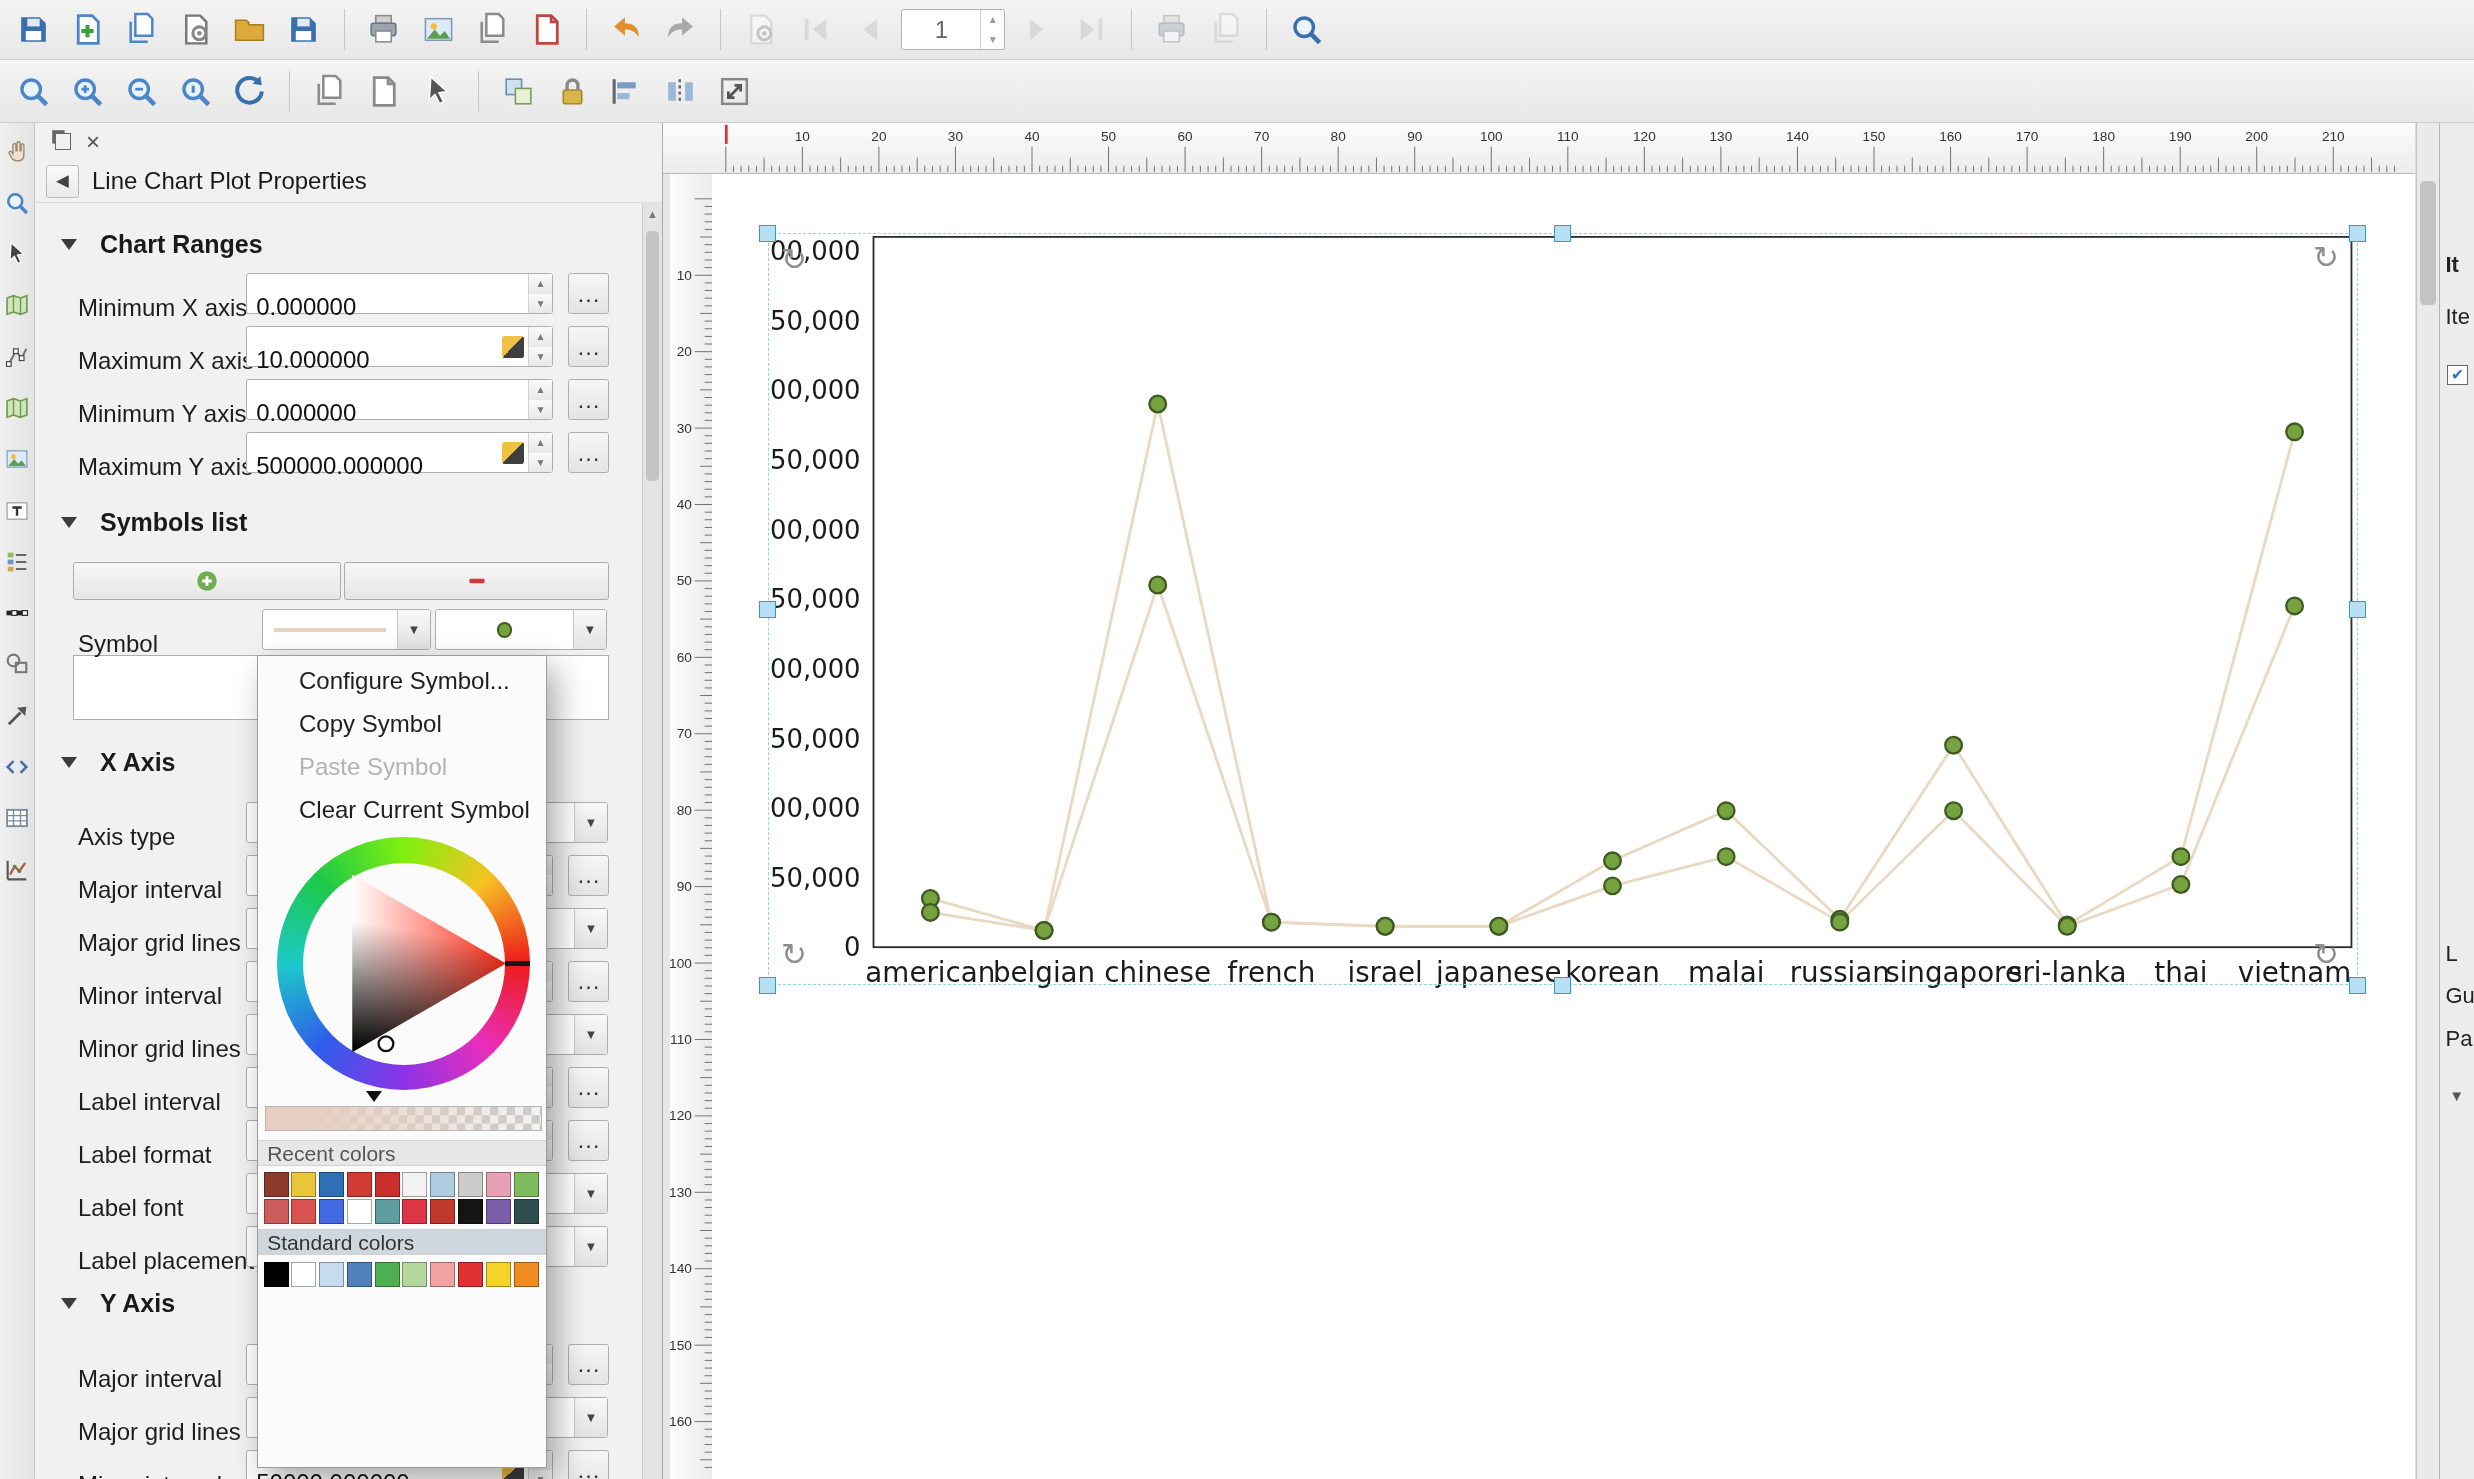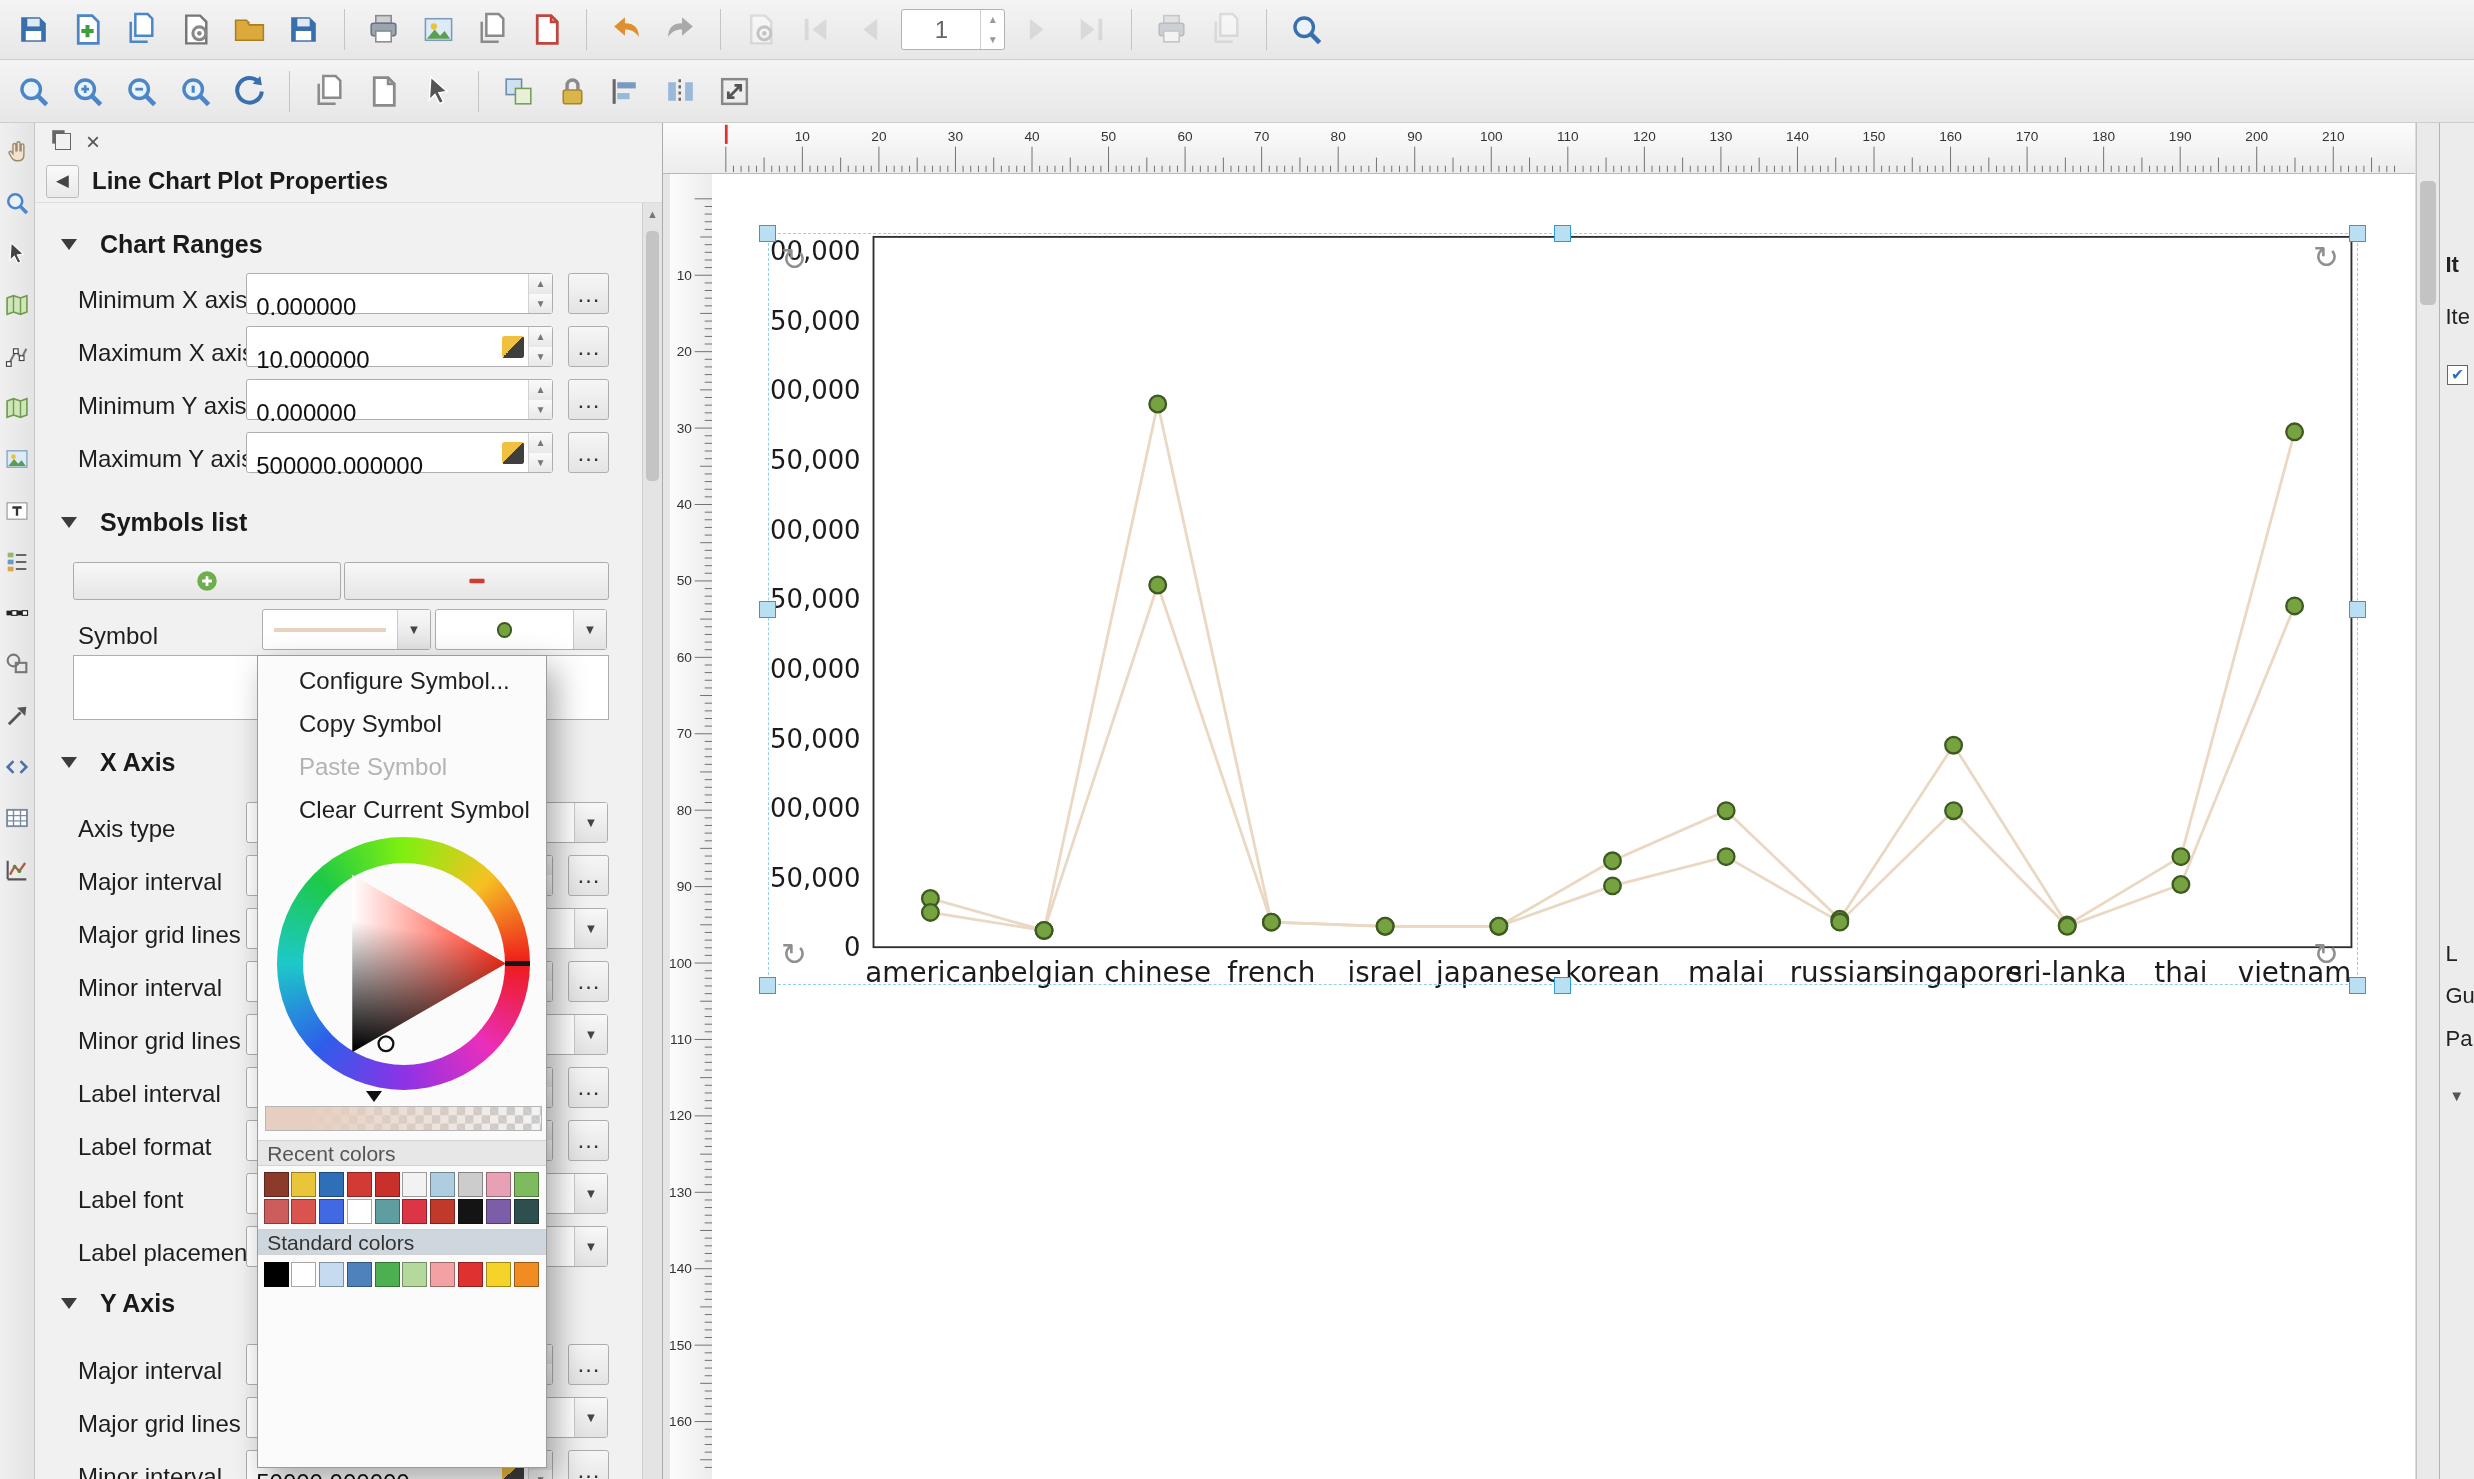--- a/index.html
+++ b/index.html
@@ -26,38 +26,38 @@
 
 
 #panel{position:absolute;left:35px;top:123px;width:628px;height:1357px;background:#f1f1f1;border-right:0.9px solid #acacac;}
 #panel-header{height:37px;display:flex;align-items:center;padding:0 13px;}
 #panel-title{font-size:24px;color:#222;flex:1;}
 .hd-btn{width:30px;height:30px;border:0;background:transparent;display:flex;align-items:center;justify-content:center;}
 .dock-ic{width:16.6px;height:16.6px;border:1.8px solid #666;box-shadow:-4.6px -4.6px 0 -1.8px #666;}
 .close-ic{font-size:24px;color:#555;line-height:1;}
 #panel-sub{height:43px;display:flex;align-items:center;gap:13px;padding:0 11px;border-bottom:0.9px solid #ddd;}
 .back-btn{width:33px;height:33px;border:0.9px solid #bbb;border-radius:2.8px;background:linear-gradient(#fafafa,#e9e9e9);font-size:16.6px;color:#444;}
-#panel-subtitle{font-size:24px;font-weight:bold;color:#1a1a1a;}
+#panel-subtitle{font-size:24px;font-weight:normal;color:#1a1a1a;}
 #panel-body{position:absolute;top:80px;left:0;right:20.3px;bottom:0;overflow:hidden;}
 #panel-scroll{position:absolute;top:80px;right:0;width:20.3px;bottom:0;background:#e4e4e4;border-left:0.9px solid #cdcdcd;}
 #panel-scroll .arr{display:block;text-align:center;font-size:11px;color:#777;padding-top:4.6px;}
 #panel-scroll .thumb{position:absolute;left:2.8px;right:2.8px;top:28px;height:250px;background:#c4c4c4;border-radius:4.6px;}
 
 .sect{display:flex;align-items:center;gap:23px;height:37px;padding-left:26px;font-size:25px;font-weight:bold;color:#1a1a1a;}
 .tri{width:0;height:0;border-left:8.3px solid transparent;border-right:8.3px solid transparent;border-top:11px solid #3c3c3c;}
 #sect-ranges{margin-top:23px;}
 #rows-ranges{margin-top:10.2px;}
 #sect-symbols{margin-top:31px;}
 #sect-xaxis{margin-top:24px;}
 #rows-xaxis{margin-top:21px;}
 #sect-yaxis{margin-top:17.6px;}
 #rows-yaxis{margin-top:22px;}
 
 .prow{position:relative;height:41px;margin-bottom:12px;}
-.plabel{position:absolute;left:43px;top:6px;line-height:41px;font-size:24px;color:#1d1d1d;white-space:nowrap;}
+.plabel{position:absolute;left:43px;top:14px;line-height:41px;font-size:24px;color:#1d1d1d;white-space:nowrap;}
 .pfield{position:absolute;left:211px;top:0;width:307px;height:41px;background:#fff;border:0.9px solid #aeaeae;border-radius:2.8px;display:flex;align-items:center;padding-left:9.2px;}
 .fval{flex:1;font-size:24px;color:#111;white-space:nowrap;overflow:hidden;margin-top:26px;}
 .ddov{width:22px;height:22px;border-radius:2.8px;margin-right:3.7px;flex:0 0 auto;background:linear-gradient(135deg,#f0c040 50%,#3f3f3f 50%);}
 .spin{width:24px;align-self:stretch;border-left:0.9px solid #d2d2d2;display:flex;flex-direction:column;flex:0 0 auto;}
 .spin i{flex:1;font-style:normal;font-size:10.2px;color:#777;display:flex;align-items:center;justify-content:center;background:linear-gradient(#fafafa,#e8e8e8);}
 .dots{position:absolute;left:533px;top:0;width:41px;height:41px;background:linear-gradient(#f6f6f6,#e4e4e4);border:0.9px solid #aeaeae;border-radius:2.8px;font-size:24px;color:#333;}
 .pcombo{position:absolute;left:211px;top:0;width:362px;height:41px;background:#fff;border:0.9px solid #aeaeae;border-radius:2.8px;display:flex;align-items:center;}
 .cval{flex:1;padding-left:9.2px;font-size:24px;color:#111;}
 .carr{width:33px;align-self:stretch;border-left:0.9px solid #c9c9c9;background:linear-gradient(#f8f8f8,#e3e3e3);display:flex;align-items:center;justify-content:center;font-size:13px;color:#444;}
 

